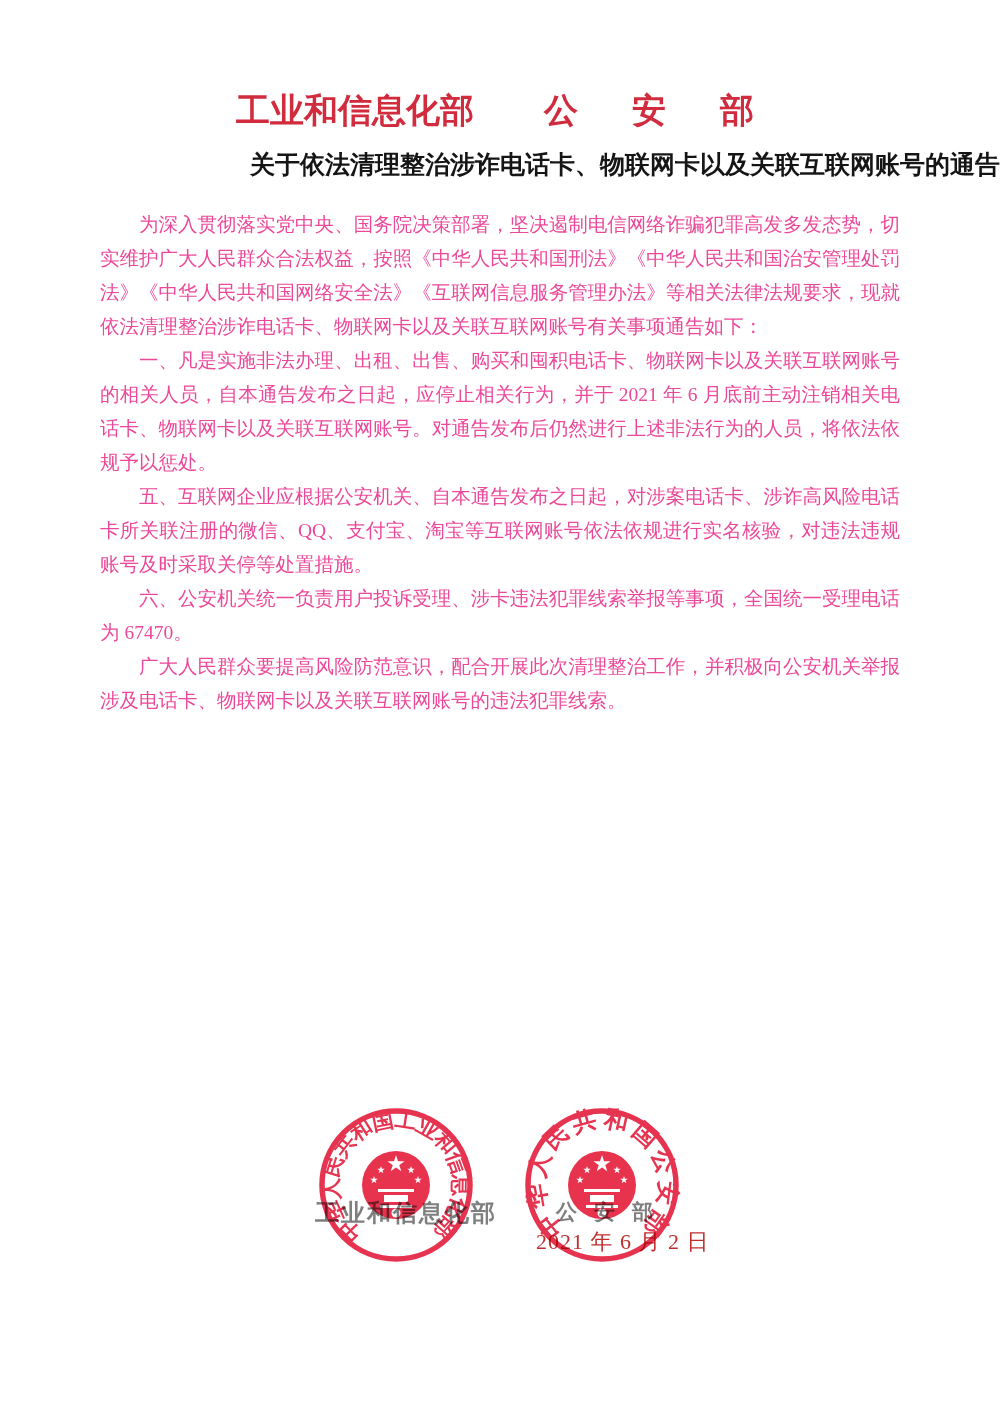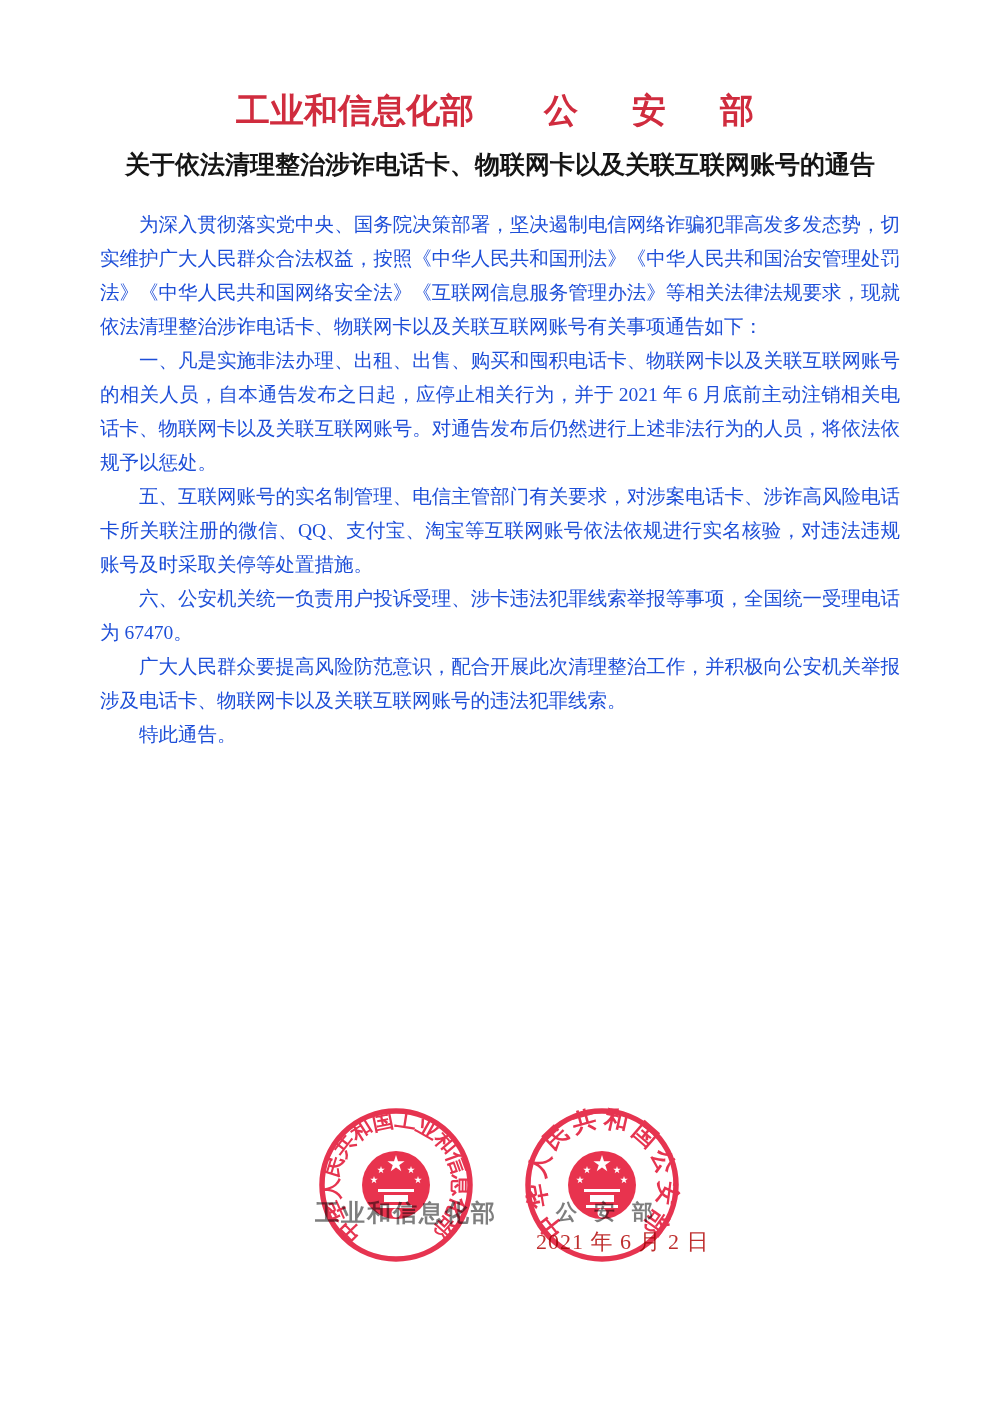--- a/index.html
+++ b/index.html
@@ -8,27 +8,27 @@
     font-family:"Liberation Serif","DejaVu Serif",serif; overflow:hidden;
   }
   .header-line {
     position:absolute; top:88px; left:0; width:100%;
     display:flex; justify-content:center; align-items:baseline; gap:70px;
     font-size:34px; font-weight:bold; color:#d02c3e;
     font-family:"Liberation Serif","DejaVu Serif",serif;
   }
   .ministry-right { letter-spacing:10px; }
   .doc-title {
-    position:absolute; top:148px; left:0; width:100%; text-align:center;
+    position:absolute; top:148px; left:0; width:100%; text-align:right;
     font-size:25px; font-weight:bold; color:#151515;
     font-family:"Liberation Serif","DejaVu Serif",serif;
   }
   .body-text {
     position:absolute; top:208px; left:100px; width:800px;
-    font-size:19.5px; line-height:34px; color:#1d4ed8;
+    font-size:19.5px; line-height:34px; color:#ec4899;
     text-align:justify; text-justify:inter-ideograph;
   }
   .body-text p { margin:0; text-indent:2em; }
   .seal {
     position:absolute; z-index:2;
   }
   .seal-left  { left:316px; top:1105px; }
   .seal-right { left:522px; top:1105px; }
   .sig {
     position:absolute; z-index:3; font-weight:bold; color:#2e2e2e;
@@ -52,24 +52,23 @@
   <div class="header-line">
     <span>工业和信息化部</span>
     <span class="ministry-right">公　安　部</span>
   </div>
 
   <div class="doc-title">关于依法清理整治涉诈电话卡、物联网卡以及关联互联网账号的通告</div>
 
   <div class="body-text">
     <p>为深入贯彻落实党中央、国务院决策部署，坚决遏制电信网络诈骗犯罪高发多发态势，切实维护广大人民群众合法权益，按照《中华人民共和国刑法》《中华人民共和国治安管理处罚法》《中华人民共和国网络安全法》《互联网信息服务管理办法》等相关法律法规要求，现就依法清理整治涉诈电话卡、物联网卡以及关联互联网账号有关事项通告如下：</p>
     <p>一、凡是实施非法办理、出租、出售、购买和囤积电话卡、物联网卡以及关联互联网账号的相关人员，自本通告发布之日起，应停止相关行为，并于 2021 年 6 月底前主动注销相关电话卡、物联网卡以及关联互联网账号。对通告发布后仍然进行上述非法行为的人员，将依法依规予以惩处。</p>
-    <p>五、互联网账号的实名制管理、电信主管部门有关要求，对涉案电话卡、涉诈高风险电话卡所关联注册的微信、QQ、支付宝、淘宝等互联网账号依法依规进行实名核验，对违法违规账号及时采取关停等处置措施。</p>
+    <p>五、互联网企业应根据公安机关、自本通告发布之日起，对涉案电话卡、涉诈高风险电话卡所关联注册的微信、QQ、支付宝、淘宝等互联网账号依法依规进行实名核验，对违法违规账号及时采取关停等处置措施。</p>
     <p>六、公安机关统一负责用户投诉受理、涉卡违法犯罪线索举报等事项，全国统一受理电话为 67470。</p>
     <p>广大人民群众要提高风险防范意识，配合开展此次清理整治工作，并积极向公安机关举报涉及电话卡、物联网卡以及关联互联网账号的违法犯罪线索。</p>
-    <p>特此通告。</p>
   </div>
 
   <svg class="seal seal-left" width="160" height="160" viewBox="0 0 160 160">
     <circle cx="80" cy="80" r="74" fill="none" stroke="#e63450" stroke-width="5.5"></circle>
     <path id="ringL" d="M 46.7 127.5 A 58 58 0 1 1 113.3 127.5" fill="none"></path>
     <text fill="#e63450" font-size="21.5" font-weight="bold" font-family="&quot;Liberation Serif&quot;,&quot;DejaVu Serif&quot;,serif">
       <textPath href="#ringL" textLength="290">中华人民共和国工业和信息化部</textPath>
     </text>
     <g>
       <circle cx="80" cy="80" r="34" fill="#e8334e"></circle>

